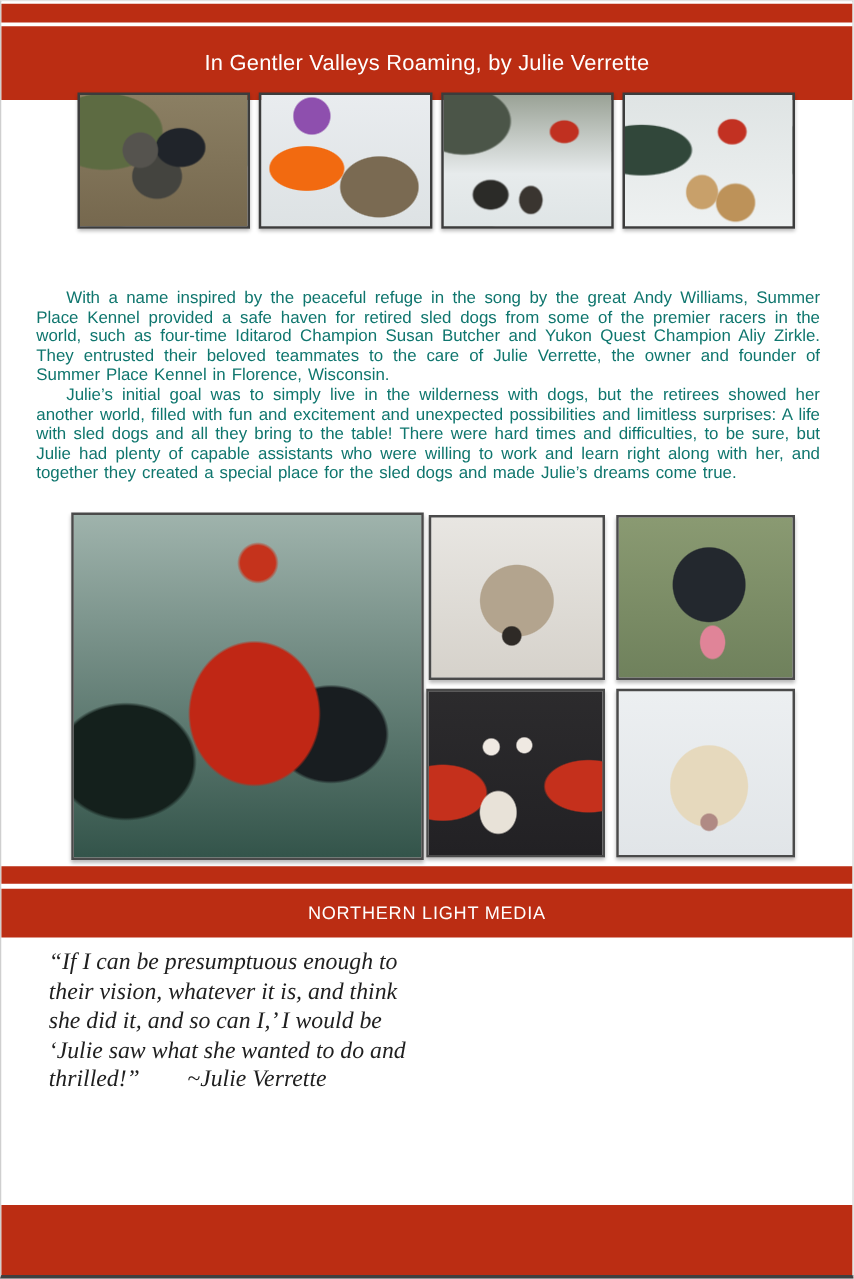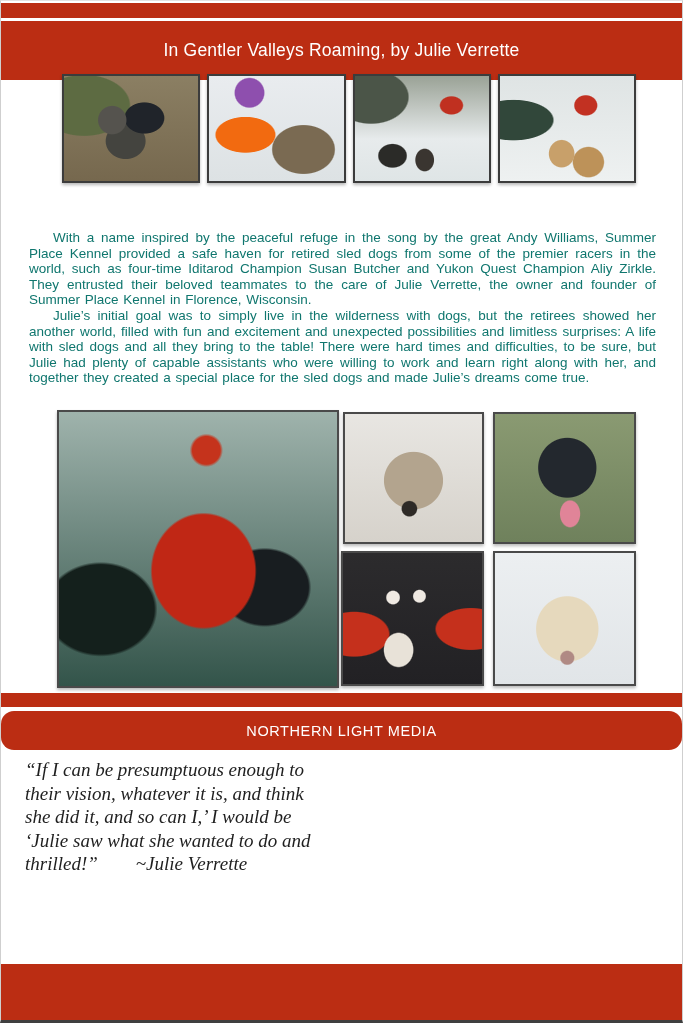--- a/index.html
+++ b/index.html
@@ -13,21 +13,21 @@
     border-top:1px solid #e2e2e2;
     border-bottom:3px solid #3f3f3f;
     overflow:hidden;
     font-family:"Liberation Sans", sans-serif;
   }
   .band{position:absolute;left:0;right:0;background:#bb2d13;}
   .strip-top{top:2px;height:15px;}
   .title-band{top:20px;height:59px;display:flex;align-items:center;justify-content:center;}
   .title-band .title-text{color:#ffffff;font-size:17.5px;letter-spacing:.2px;}
   .media-strip{top:692px;height:14px;}
-  .media-band{top:710px;height:39px;display:flex;align-items:center;justify-content:center;border-radius:13px;}
+  .media-band{top:710px;height:39px;display:flex;align-items:center;justify-content:center;}
   .media-band .media-text{color:#ffffff;font-size:14.5px;letter-spacing:.6px;}
   .bottom-band{bottom:0;height:56px;}
 
   .photos-row{position:absolute;top:73px;left:61px;width:574px;height:109px;display:flex;gap:7px;}
   .photo{box-sizing:border-box;border:2px solid #3c3c3c;box-shadow:0 2px 3px rgba(0,0,0,.28);background:#ccc;}
   .photos-row .photo{flex:1;height:109px;}
 
   .p1{background:
     radial-gradient(circle at 36% 42%, #55534e 0 13%, transparent 14%),
     radial-gradient(ellipse at 60% 40%, #20242a 0 17%, transparent 18%),
@@ -76,21 +76,21 @@
     radial-gradient(ellipse at 92% 58%, #c5301c 0 19%, transparent 20%),
     linear-gradient(#2c2b2d, #222124);}
   .c-rb{left:436px;top:141px;width:143px;height:135px;background:
     radial-gradient(circle at 52% 80%, #b08a84 0 5%, transparent 6%),
     radial-gradient(ellipse at 52% 58%, #e6d9bd 0 30%, transparent 31%),
     linear-gradient(#eceff1, #e1e5e8);}
 
   .text-block{position:absolute;top:189px;left:28px;width:627px;color:#0f766e;margin-top:40px;}
   .text-block p{margin:0;text-indent:24px;text-align:justify;font-size:13.5px;line-height:15.6px;word-spacing:1px;}
 
-  .quote{position:absolute;top:757px;left:24px;color:#1f1f1f;
+  .quote{position:absolute;top:757px;left:38px;color:#1f1f1f;
     font-family:cursive;font-style:italic;font-size:19px;line-height:23.5px;}
   .quote div{white-space:pre;}
 </style>
 </head>
 <body>
 
 <div class="page">
 
   <div class="band strip-top"></div>
 

